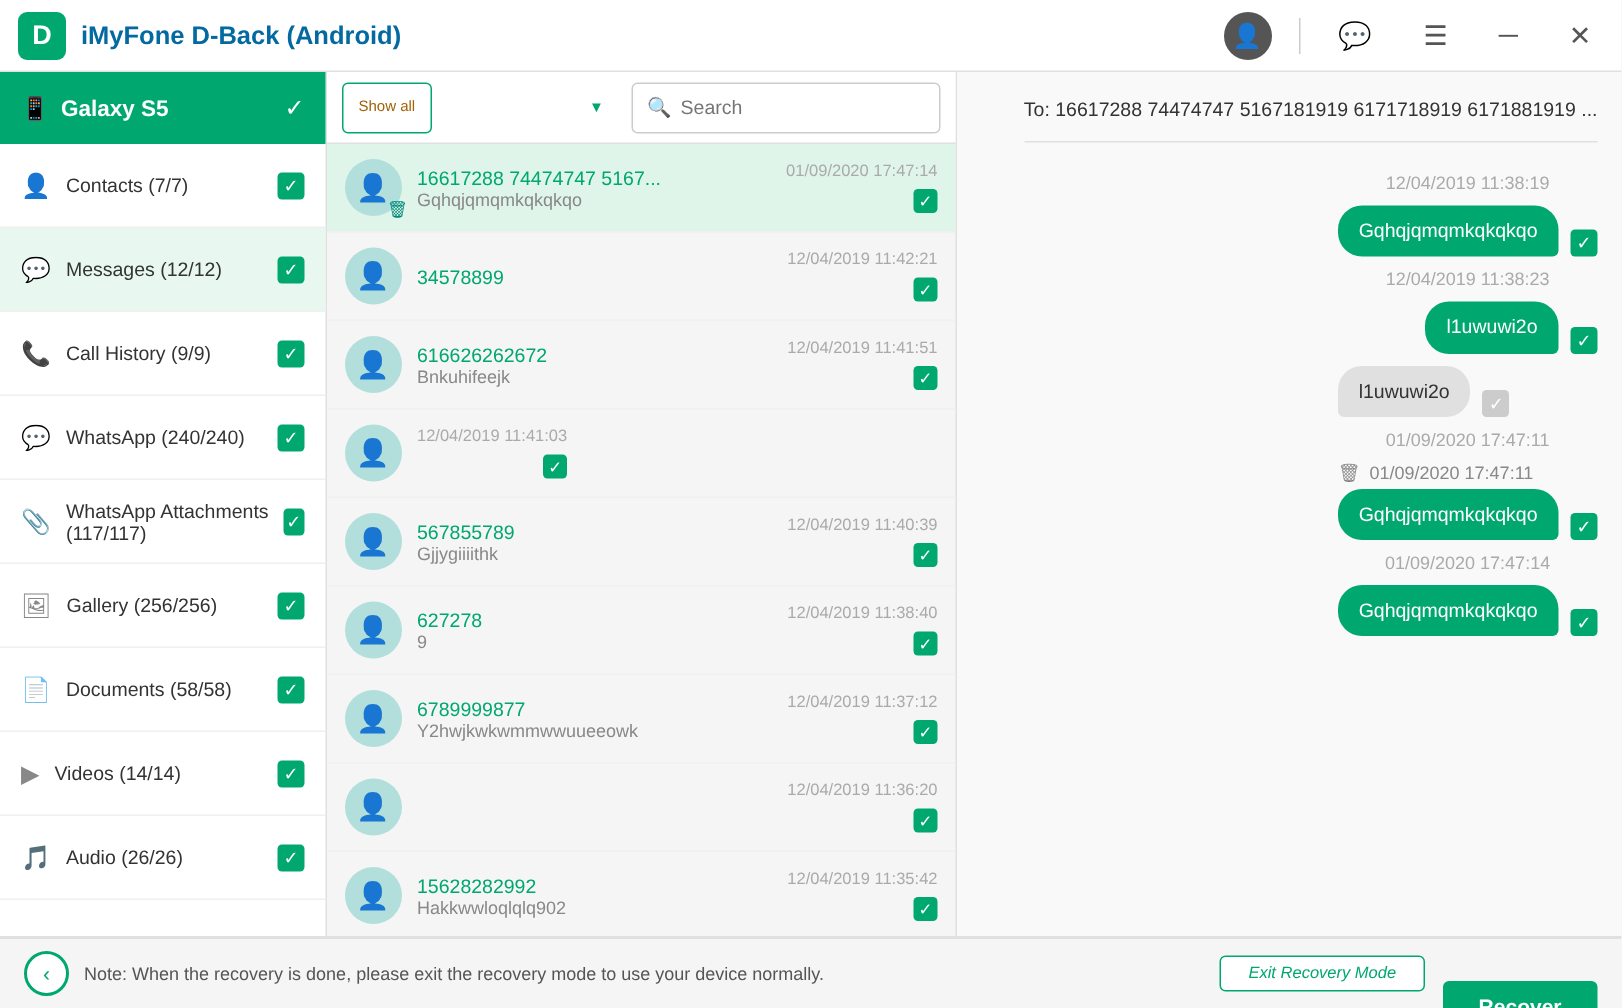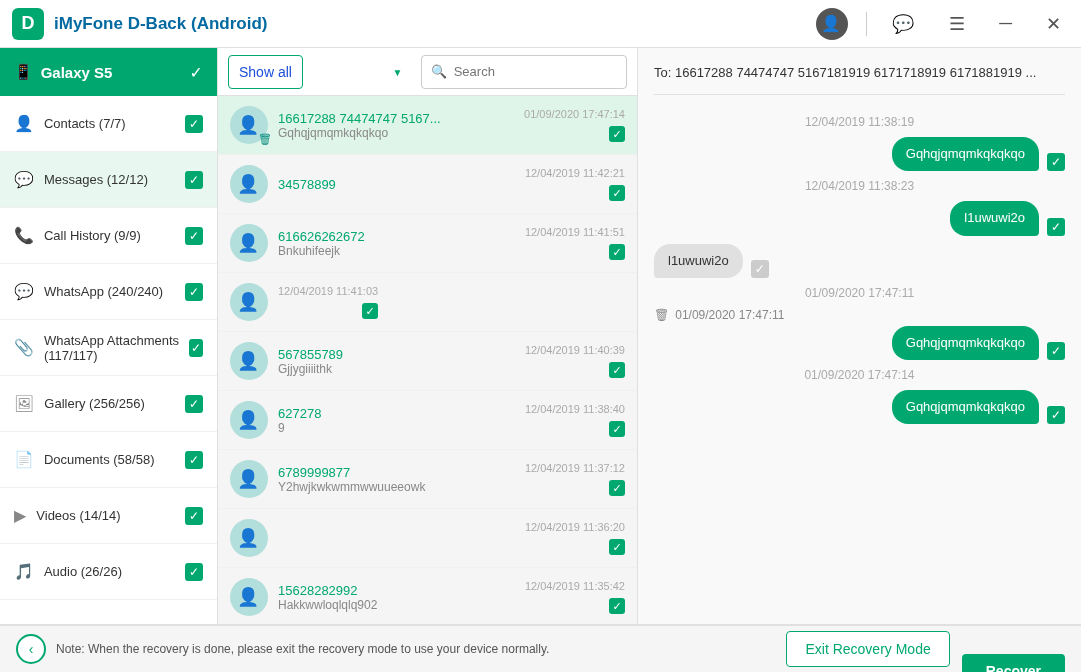--- a/index.html
+++ b/index.html
@@ -61,21 +61,21 @@
     .message-list-panel {
       width: 420px; display: flex; flex-direction: column;
       border-right: 1px solid #e0e0e0;
     }
     .filter-bar {
       height: 48px; background: #fff; display: flex; align-items: center;
       padding: 0 10px; border-bottom: 1px solid #e0e0e0; gap: 8px;
     }
     .filter-select {
       flex: 1; height: 34px; border: 1.5px solid #00a870;
-      border-radius: 4px; padding: 0 10px; font-size: 14px; color: #1d4ed8;
+      border-radius: 4px; padding: 0 10px; font-size: 10px; color: #a16207;
       background: #fff; appearance: none; cursor: pointer;
     }
     .filter-select-wrapper {
       position: relative; flex: 1;
     }
     .filter-select-wrapper::after {
       content: '▼'; position: absolute; right: 10px; top: 50%;
       transform: translateY(-50%); font-size: 10px; color: #00a870; pointer-events: none;
     }
     .search-bar {
@@ -109,21 +109,21 @@
     .msg-time { font-size: 11px; color: #aaa; white-space: nowrap; }
     .msg-checkbox {
       width: 16px; height: 16px; border-radius: 3px;
       background: #00a870; display: flex; align-items: center;
       justify-content: center; color: #fff; font-size: 11px;
     }
 
     
     .chat-detail {
       flex: 1; display: flex; flex-direction: column; background: #f9f9f9;
-      overflow-y: auto; padding: 16px;
+      overflow-y: auto; padding: 16px; align-items: flex-end;
     }
     .chat-header {
       font-size: 13px; color: #333; padding-bottom: 12px;
       border-bottom: 1px solid #e0e0e0; margin-bottom: 12px;
       line-height: 1.4;
     }
     .chat-timestamp { text-align: center; font-size: 12px; color: #aaa; margin: 8px 0; }
     .bubble-row { display: flex; margin-bottom: 8px; align-items: flex-end; }
     .bubble-row.sent { justify-content: flex-end; }
     .bubble-row.received { justify-content: flex-start; }
@@ -148,23 +148,23 @@
     }
     .bottom-left { display: flex; align-items: center; gap: 10px; }
     .back-btn {
       width: 30px; height: 30px; border-radius: 50%; border: 2px solid #00a870;
       background: #fff; display: flex; align-items: center; justify-content: center;
       cursor: pointer; color: #00a870; font-size: 14px;
     }
     .bottom-note { font-size: 12px; color: #555; }
     .bottom-right { display: flex; align-items: center; gap: 12px; }
     .exit-btn {
-      height: 36px; padding: 0 18px; border: 1.5px solid #00a870;
+      height: 24px; padding: 0 18px; border: 1.5px solid #00a870;
       border-radius: 4px; background: #fff; color: #00a870;
-      font-size: 14px; cursor: pointer;
+      font-size: 11px; cursor: pointer; font-style: italic;
     }
     .recover-btn {
       height: 34px; padding: 0 24px; background: #00a870;
       border: none; border-radius: 4px; color: #fff;
       font-size: 14px; font-weight: 600; cursor: pointer; margin-top: 44px;
     }
   </style>
 </head>
 <body>
 

